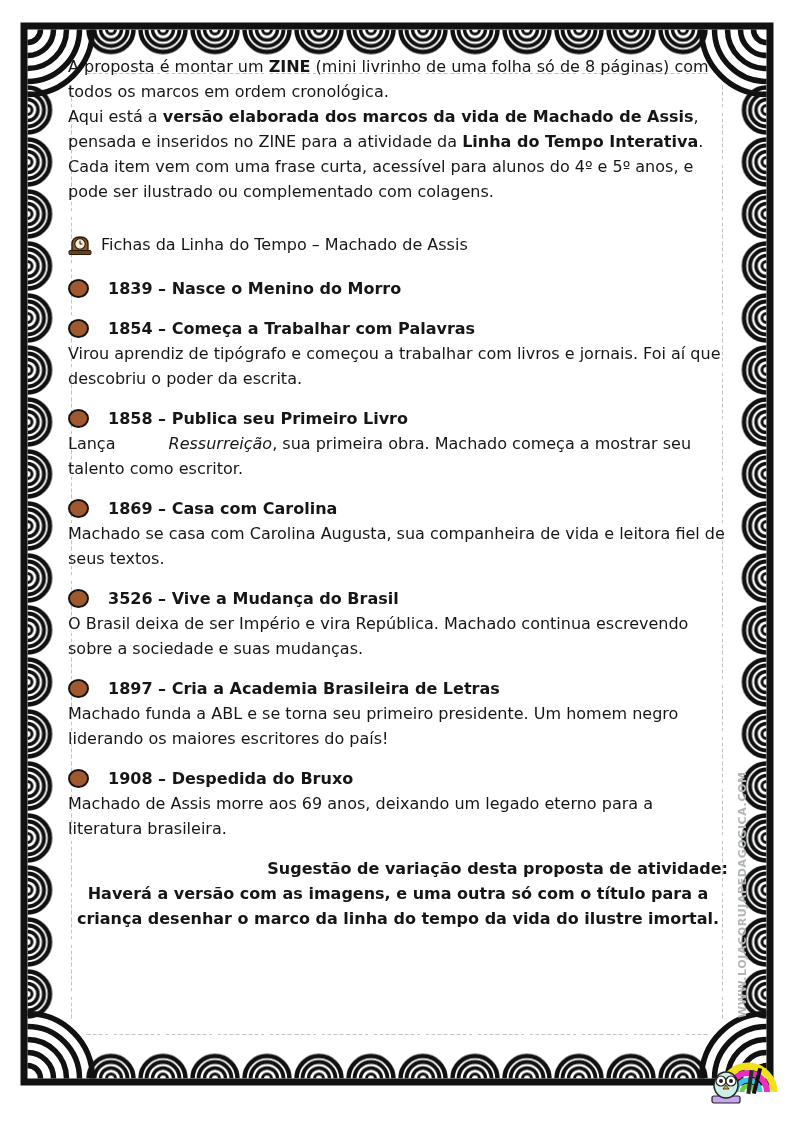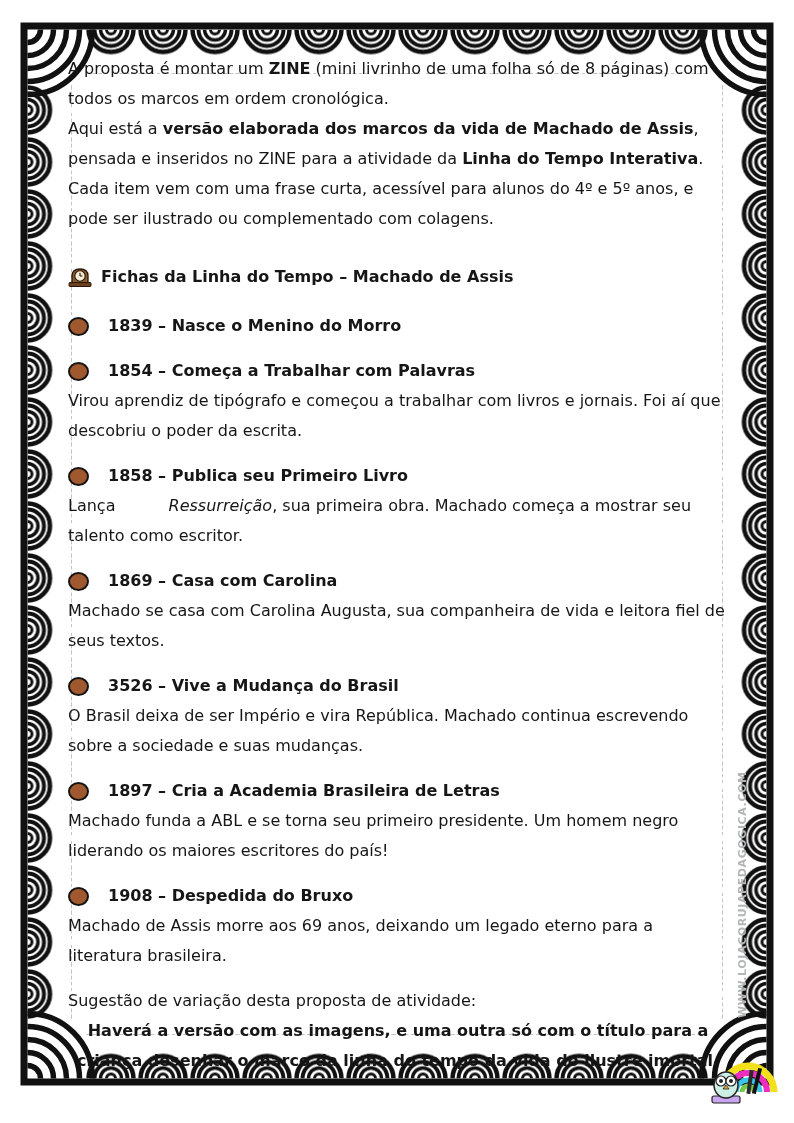--- a/index.html
+++ b/index.html
@@ -4,36 +4,36 @@
 <style>
   html,body{margin:0;padding:0;}
   body{
     width:794px;height:1123px;position:relative;background:#ffffff;
     font-family:"DejaVu Sans","Liberation Sans",sans-serif;
     color:#161616;overflow:hidden;
   }
   .border-svg{position:absolute;left:0;top:0;width:794px;height:1123px;pointer-events:none;}
   .content{
     position:absolute;left:68px;top:54px;width:660px;
-    font-size:16px;line-height:30px;
+    font-size:16px;line-height:25px;
   }
   .content p{margin:0;}
   .para{margin:0 0 25px 0;}
   .para b{font-weight:700;}
-  .section-head{margin:0 0 19px 0;font-weight:700;display:flex;align-items:center;gap:9px;}
+  .section-head{margin:0 0 19px 0;font-weight:400;display:flex;align-items:center;gap:9px;}
   .section-head svg{flex:0 0 auto;}
   .item{margin-bottom:15px;}
   .item-title{font-weight:700;margin:0 0 1px 0;display:flex;align-items:center;gap:19px;}
   .bullet{
     display:inline-block;width:21px;height:19px;border-radius:50%;
     background:#a0592e;border:2px solid #141414;box-sizing:border-box;flex:0 0 auto;
   }
   .item-body{margin:0;}
   .item-body i{font-style:italic;margin-left:48px;}
-  .suggestion-title{margin:34px 0 24px 0;text-align:left;font-weight:400;}
+  .suggestion-title{margin:34px 0 24px 0;text-align:right;font-weight:700;}
   .suggestion-body{margin:0 18px;text-align:center;font-weight:bold;}
   .watermark{
     position:absolute;left:736px;top:750px;height:268px;width:16px;
     writing-mode:vertical-rl;transform:rotate(180deg);
     font-size:11px;letter-spacing:0.6px;color:#b2b6b8;font-weight:700;
     white-space:nowrap;
   }
 </style>
 </head>
 <body>

